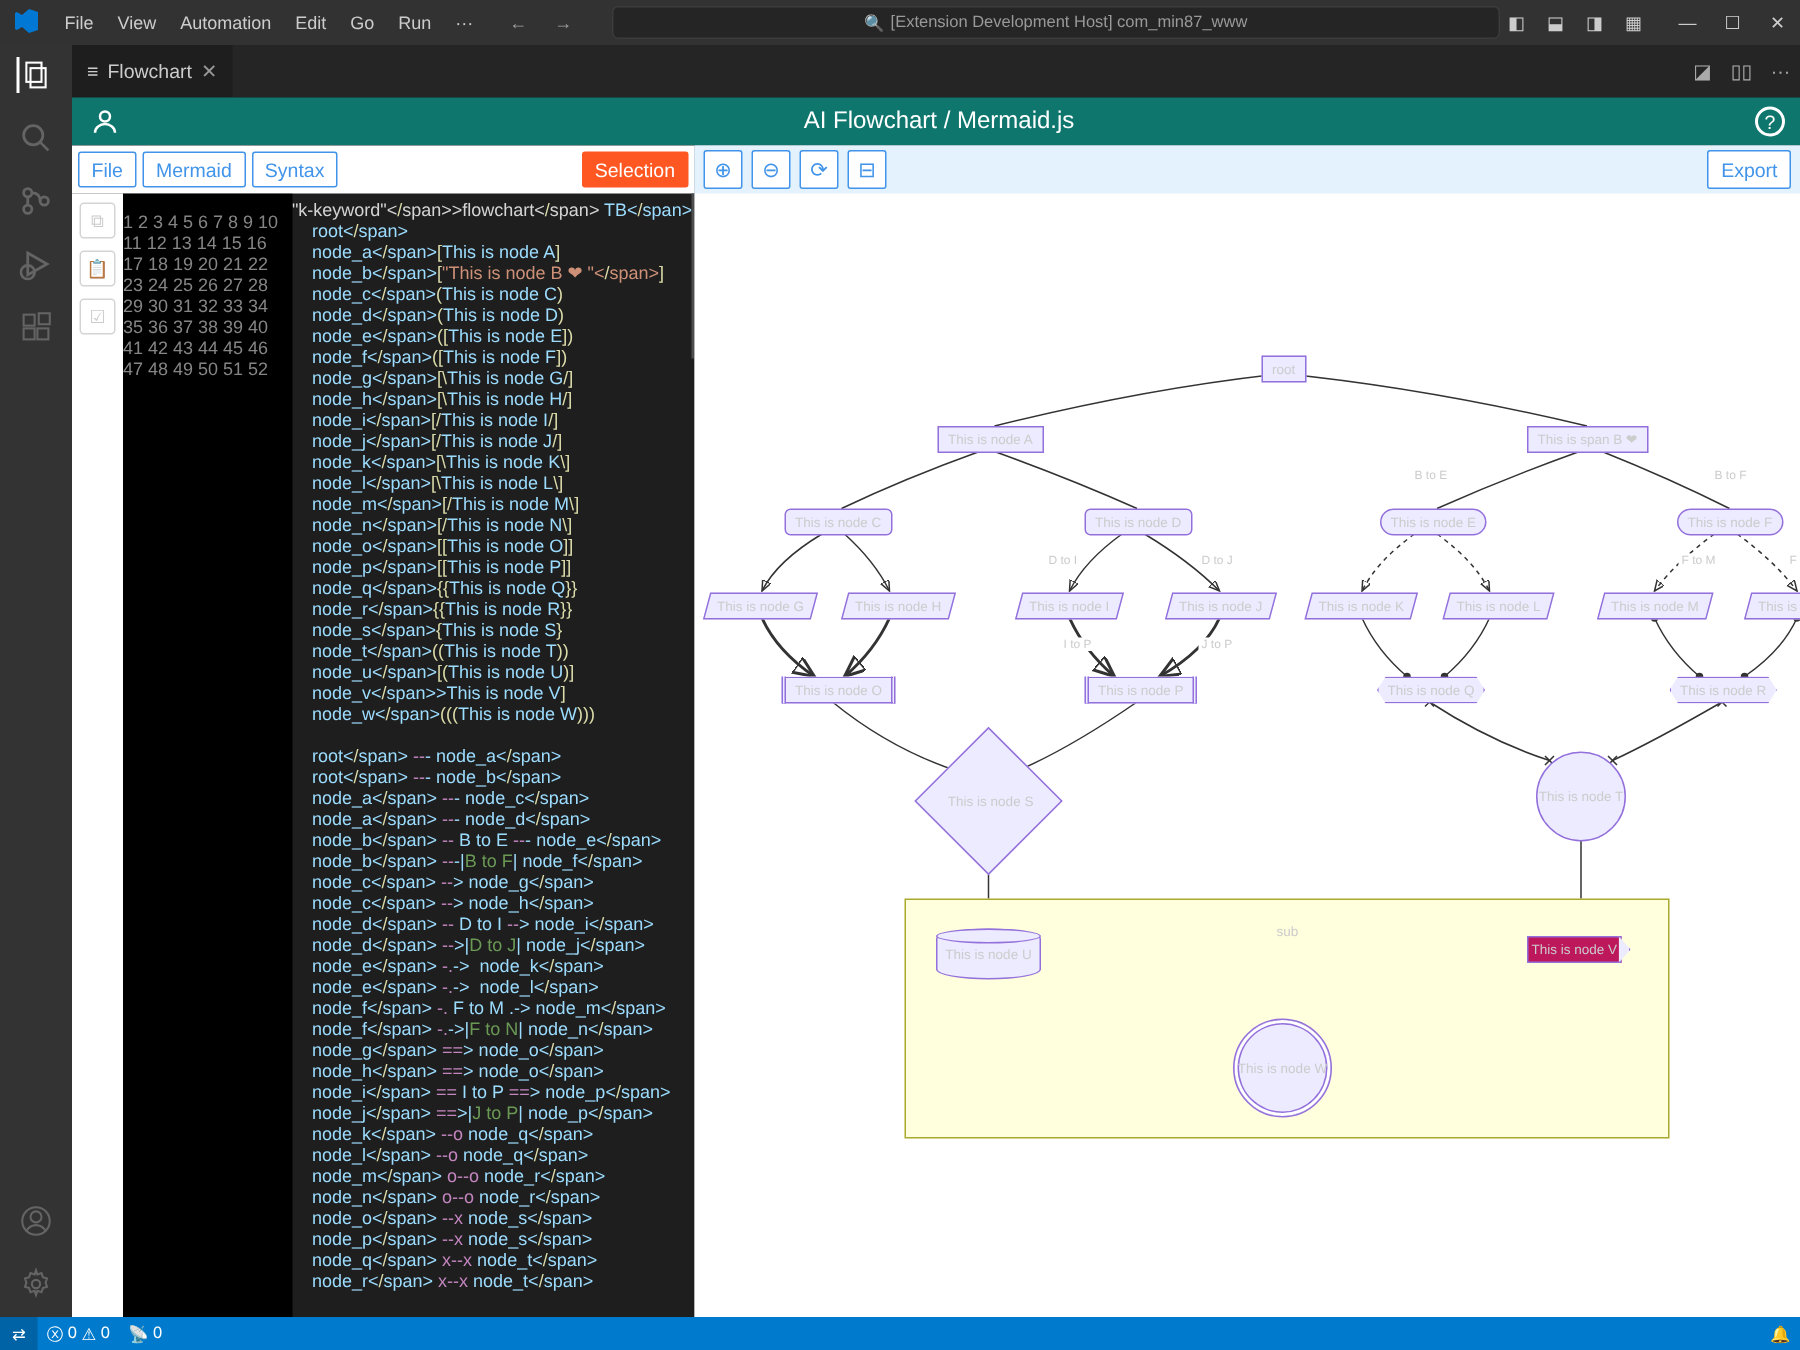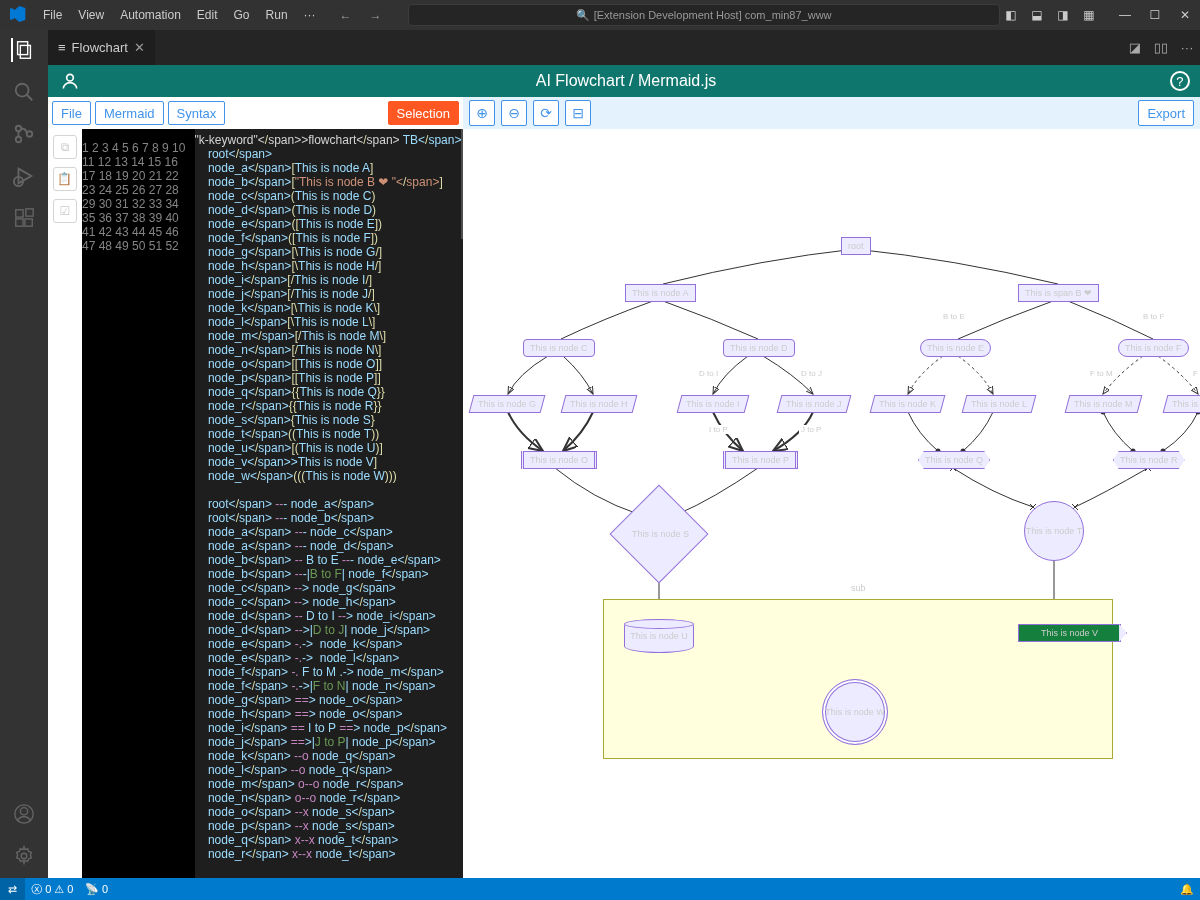--- a/index.html
+++ b/index.html
@@ -58,21 +58,21 @@
 svg.edges path.thick{stroke-width:2}
 .edge-label{position:absolute;background:#fff;font-size:8px;padding:0 2px;white-space:nowrap}
 .sub-box{position:absolute;background:#ffffde;border:1px solid #aaaa33}
 .sub-label{position:absolute;font-size:9px}
 .diamond{position:absolute;width:70px;height:70px;border:1px solid #9370db;background:#ecebff;transform:rotate(45deg)}
 .diamond span{position:absolute;width:100px;text-align:center;top:28px;left:-15px;transform:rotate(-45deg)}
 .circle{position:absolute;border:1px solid #9370db;background:#ecebff;border-radius:50%;display:flex;align-items:center;justify-content:center}
 .circle.dbl{box-shadow:inset 0 0 0 2px #fff,inset 0 0 0 3px #9370db}
 .cyl{position:absolute;border:1px solid #9370db;background:#ecebff;border-radius:50%/20%;display:flex;align-items:center;justify-content:center}
 .cyl::before{content:"";position:absolute;top:-1px;left:-1px;right:-1px;height:8px;border:1px solid #9370db;border-radius:50%;background:#ecebff}
-.flag{position:absolute;border:1px solid #9370db;background:#15803d;padding:3px 22px}
+.flag{position:absolute;border:1px solid #9370db;background:#be185d;padding:3px 2px}
 .flag::after{content:"";position:absolute;right:-7px;top:-1px;bottom:-1px;width:7px;background:#ecebff;border:1px solid #9370db;border-left:none;clip-path:polygon(0 0,100% 50%,0 100%)}
 .statusbar{height:22px;background:#007acc;display:flex;align-items:center;font-size:11px;color:#fff}
 .statusbar .sb{padding:0 6px;display:flex;align-items:center;gap:3px}
 .statusbar .remote{background:#0063a6;height:100%;display:flex;align-items:center;padding:0 8px}.k-id{color:#9cdcfe}.k-str{color:#ce9178}.k-op{color:#dcdcaa}.k-green{color:#6a9955}.k-pink{color:#c586c0}
 </style>
 </head>
 <body>
 
 <div class="titlebar">
   <div class="logo"><svg width="16" height="16" viewBox="0 0 24 24">
@@ -358,21 +358,21 @@
             <path d="M295 339 Q250 370 215 385" marker-end="url(#cross)"></path>
             <path d="M490 339 Q530 365 570 378" marker-start="url(#cross)" marker-end="url(#cross)"></path>
             <path d="M685 339 Q640 365 612 378" marker-start="url(#cross)" marker-end="url(#cross)"></path>
             <path d="M196 437 L196 492" marker-start="url(#arr)" marker-end="url(#arr)"></path>
             <path d="M591 428 L591 492" marker-start="url(#arr)" marker-end="url(#arr)"></path>
             <path d="M196 522 Q280 570 362 575"></path>
             <path d="M591 517 Q500 570 425 575"></path>
           </svg>
 
           <div class="sub-box" style="left:140px;top:470px;width:510px;height:160px"></div>
-          <div class="sub-label" style="left:388px;top:454px">sub</div>
+          <div class="sub-label" style="left:388px;top:487px">sub</div>
 
           <div class="node" style="left:378px;top:108px">root</div>
           <div class="node" style="left:162px;top:155px">This is node A</div>
           <div class="node" style="left:555px;top:155px">This is span B ❤</div>
           <div class="node round" style="left:60px;top:210px">This is node C</div>
           <div class="node round" style="left:260px;top:210px">This is node D</div>
           <div class="node pill" style="left:457px;top:210px">This is node E</div>
           <div class="node pill" style="left:655px;top:210px">This is node F</div>
           <div class="node lean" style="left:8px;top:266px"><span>This is node G</span></div>
           <div class="node lean" style="left:100px;top:266px"><span>This is node H</span></div>
@@ -391,21 +391,21 @@
             </div>
           <div class="circle" style="left:561px;top:372px;width:60px;height:60px">This is node T</div>
           <div class="cyl" style="left:161px;top:490px;width:70px;height:34px">This is node U</div>
           <div class="flag" style="left:555px;top:495px">This is node V</div>
           <div class="circle dbl" style="left:359px;top:550px;width:66px;height:66px">This is node W</div>
 
           <div class="edge-label" style="left:478px;top:183px">B to E</div>
           <div class="edge-label" style="left:678px;top:183px">B to F</div>
           <div class="edge-label" style="left:234px;top:240px">D to I</div>
           <div class="edge-label" style="left:336px;top:240px">D to J</div>
-          <div class="edge-label" style="left:625px;top:240px">F to M</div>
+          <div class="edge-label" style="left:656px;top:240px">F to M</div>
           <div class="edge-label" style="left:728px;top:240px">F to N</div>
           <div class="edge-label" style="left:244px;top:296px">I to P</div>
           <div class="edge-label" style="left:336px;top:296px">J to P</div>
         </div>
       </div>
     </div>
   </div>
 </div>
 
 <div class="statusbar">

